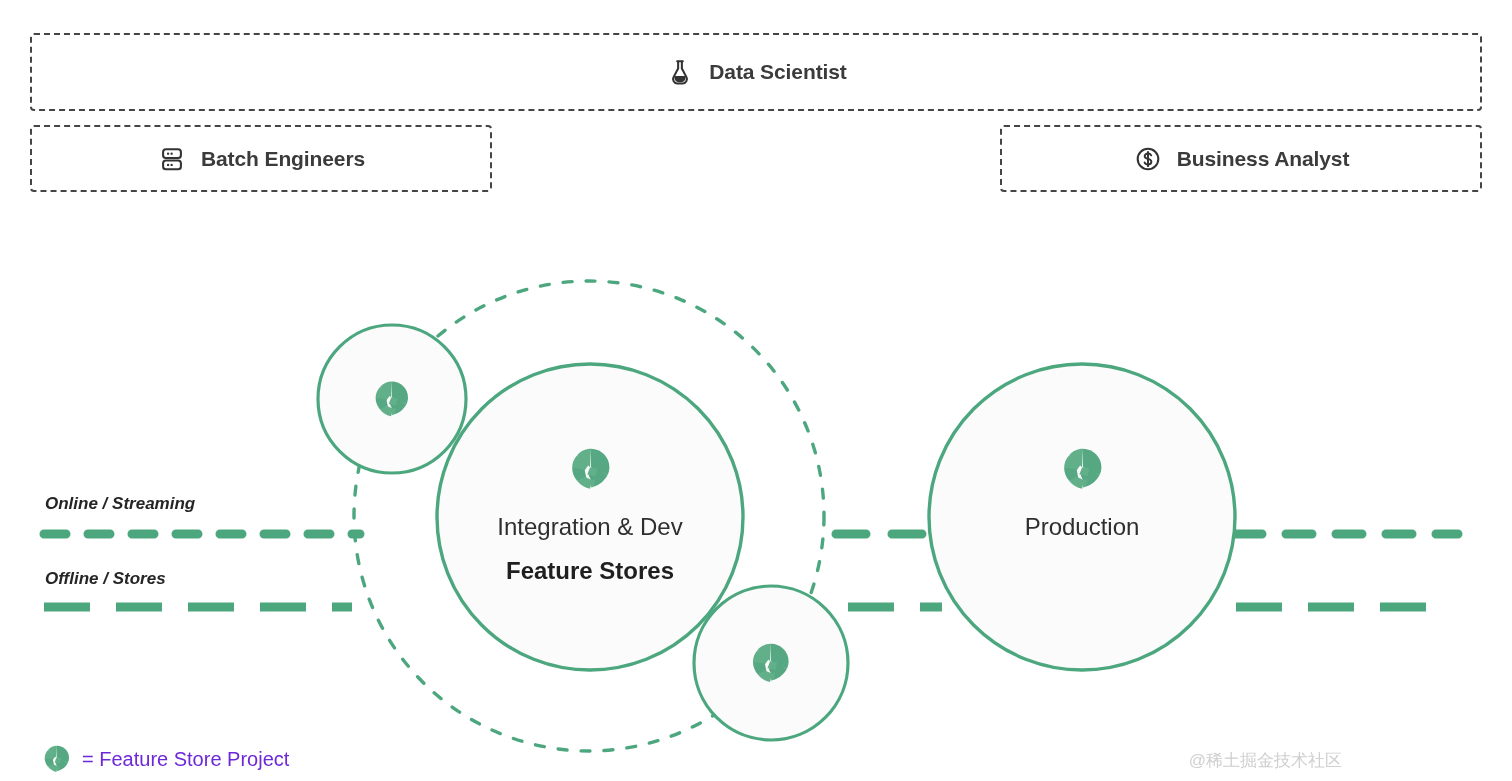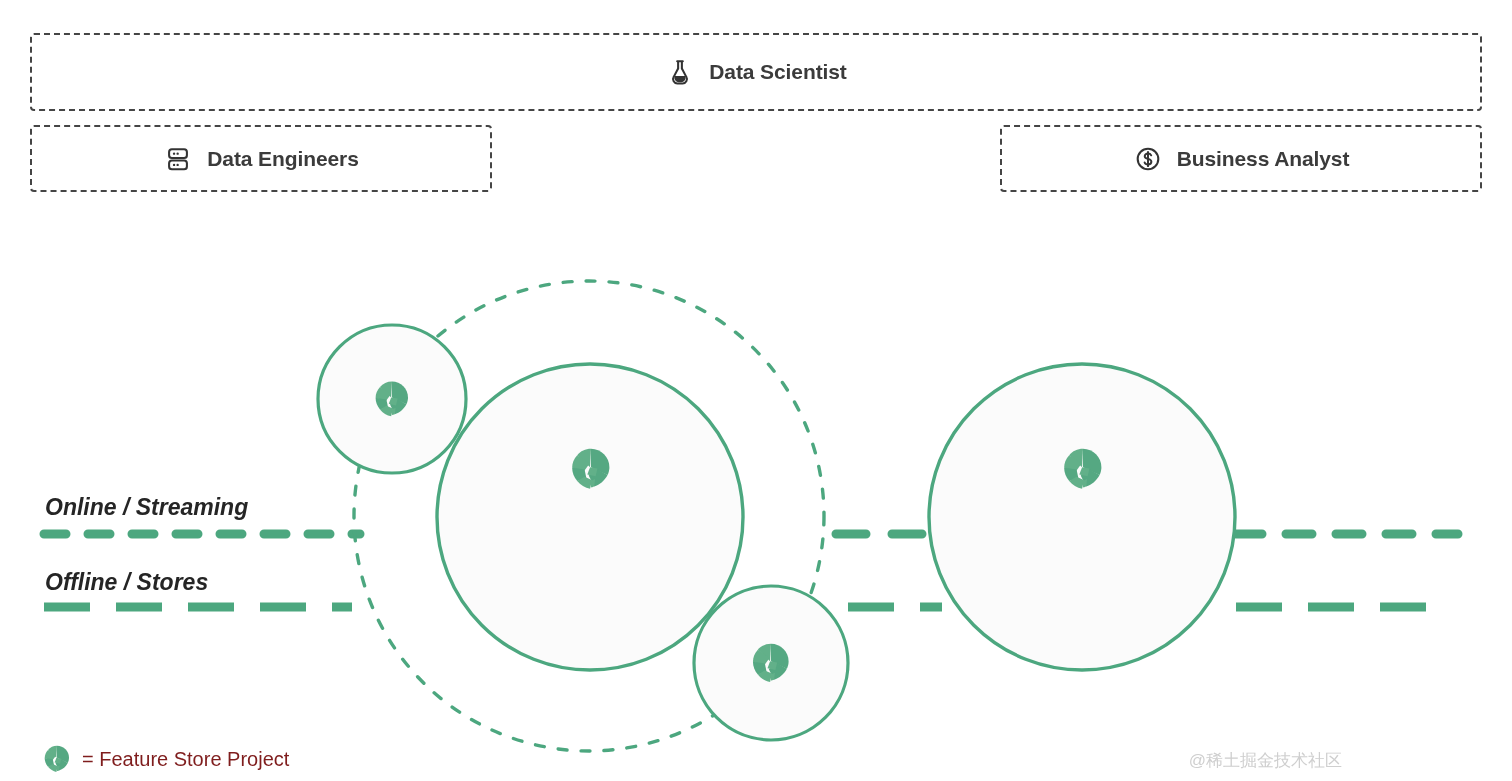--- a/index.html
+++ b/index.html
@@ -85,41 +85,41 @@
     line-height: 1.1;
     margin-top: 18px;
   }
 
   #text-integration { left: 440px; top: 510px; width: 300px; }
   #text-production  { left: 932px; top: 510px; width: 300px; }
 
   
   .flow-label {
     position: absolute;
-    font-size: 23px;
+    font-size: 17px;
     font-weight: bold;
     font-style: italic;
     color: #252525;
     white-space: nowrap;
   }
   #label-online  { left: 45px; top: 490px; }
   #label-offline { left: 45px; top: 565px; }
 
   
   #legend {
     position: absolute;
     left: 42px;
     top: 740px;
     display: flex;
     align-items: center;
     gap: 10px;
   }
   #legend-text {
     font-size: 20px;
-    color: #7f1d1d;
+    color: #6d28d9;
     white-space: nowrap;
     text-align: center;
   }
 
   
   #watermark {
     position: absolute;
     right: 22px;
     top: 745px;
     font-size: 17px;
@@ -150,21 +150,21 @@
       <span class="persona-icon">
         <svg viewBox="0 0 32 32" width="30" height="30" fill="none">
           <rect x="6.5" y="5.5" width="19" height="9.5" rx="3" stroke="#333" stroke-width="2.2"></rect>
           <rect x="6.5" y="17.5" width="19" height="9.5" rx="3" stroke="#333" stroke-width="2.2"></rect>
           <circle cx="11.8" cy="10.3" r="1.25" fill="#333"></circle>
           <circle cx="15.6" cy="10.3" r="1.25" fill="#333"></circle>
           <circle cx="11.8" cy="22.3" r="1.25" fill="#333"></circle>
           <circle cx="15.6" cy="22.3" r="1.25" fill="#333"></circle>
         </svg>
       </span>
-      <span class="persona-label">Data Engineers</span>
+      <span class="persona-label">Batch Engineers</span>
     </div>
   </div>
 
 
   <div class="persona-box" id="box-business-analyst">
     <div class="persona-inner">
       <span class="persona-icon">
         <svg viewBox="0 0 32 32" width="30" height="30" fill="none">
           <circle cx="16" cy="16" r="11" stroke="#333" stroke-width="2.2"></circle>
           <path d="M16 8.4v15.2" stroke="#333" stroke-width="2.1" stroke-linecap="round"></path>
@@ -222,22 +222,27 @@
     <g transform="translate(568,442) scale(0.46)">
       <use href="#hop-logo"></use>
     </g>
 
     <circle cx="1082" cy="513" r="153" fill="#fbfbfb" stroke="#4CA77F" stroke-width="3.4"></circle>
     <g transform="translate(1060,442) scale(0.46)">
       <use href="#hop-logo"></use>
     </g>
   </svg>
 
+  <div class="circle-text" id="text-integration">
+    <div class="circle-title">Integration &amp; Dev</div>
+    <div class="circle-sub">Feature Stores</div>
+  </div>
 
   <div class="circle-text" id="text-production">
+    <div class="circle-title">Production</div>
   </div>
 
   <div class="flow-label" id="label-online">Online / Streaming</div>
   <div class="flow-label" id="label-offline">Offline / Stores</div>
 
   <div id="legend">
     <svg width="30" height="30" viewBox="0 0 100 100">
       <use href="#hop-logo"></use>
     </svg>
     <span id="legend-text">= Feature Store Project</span>

